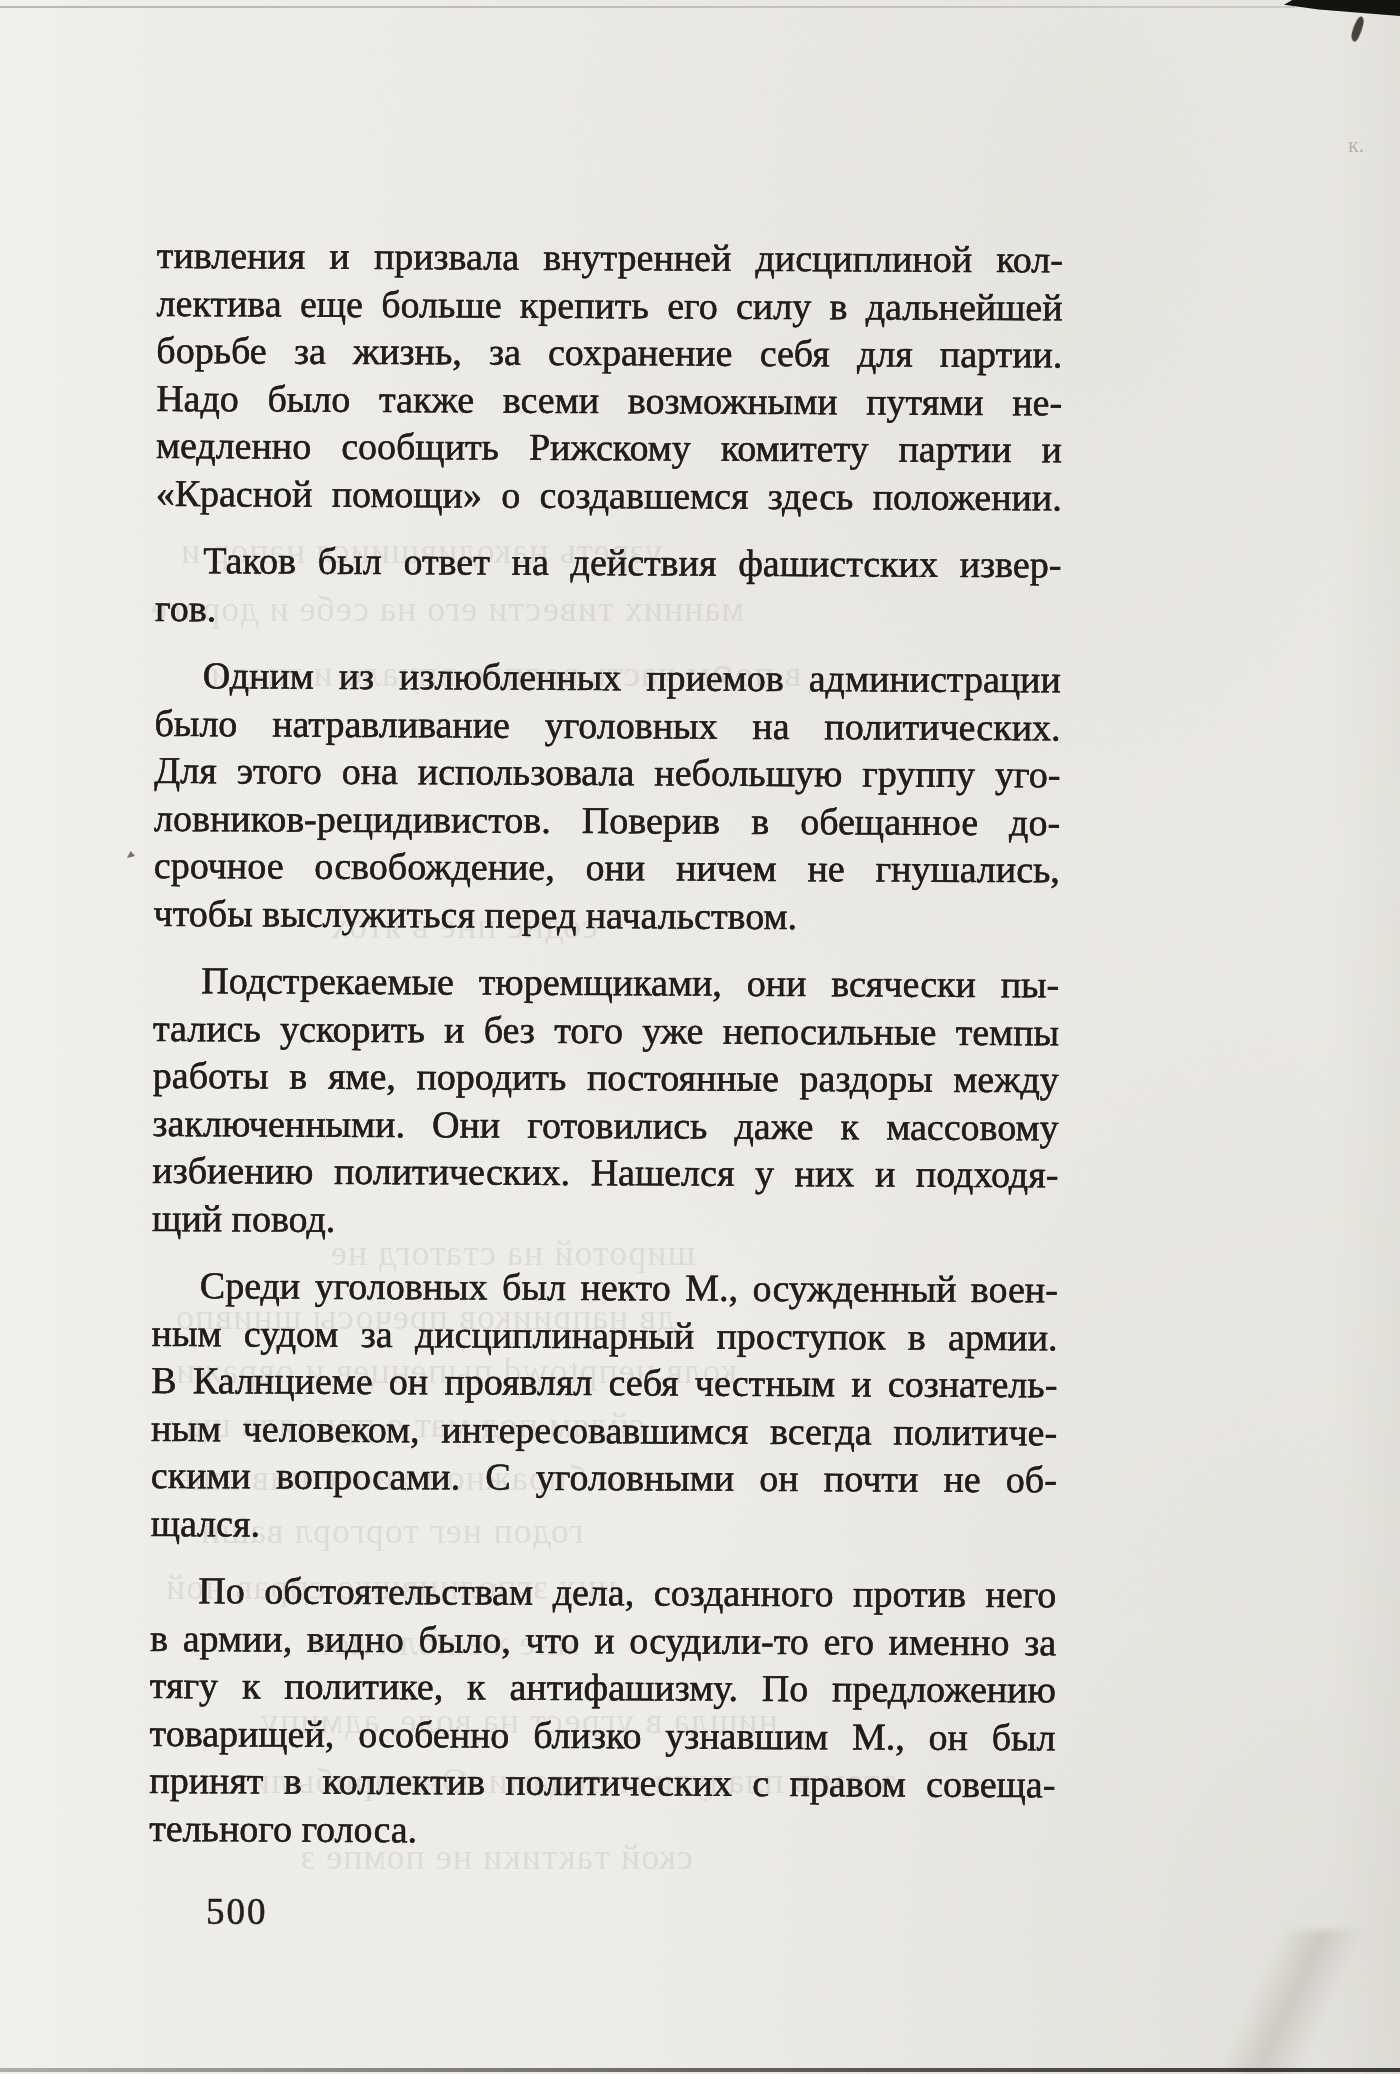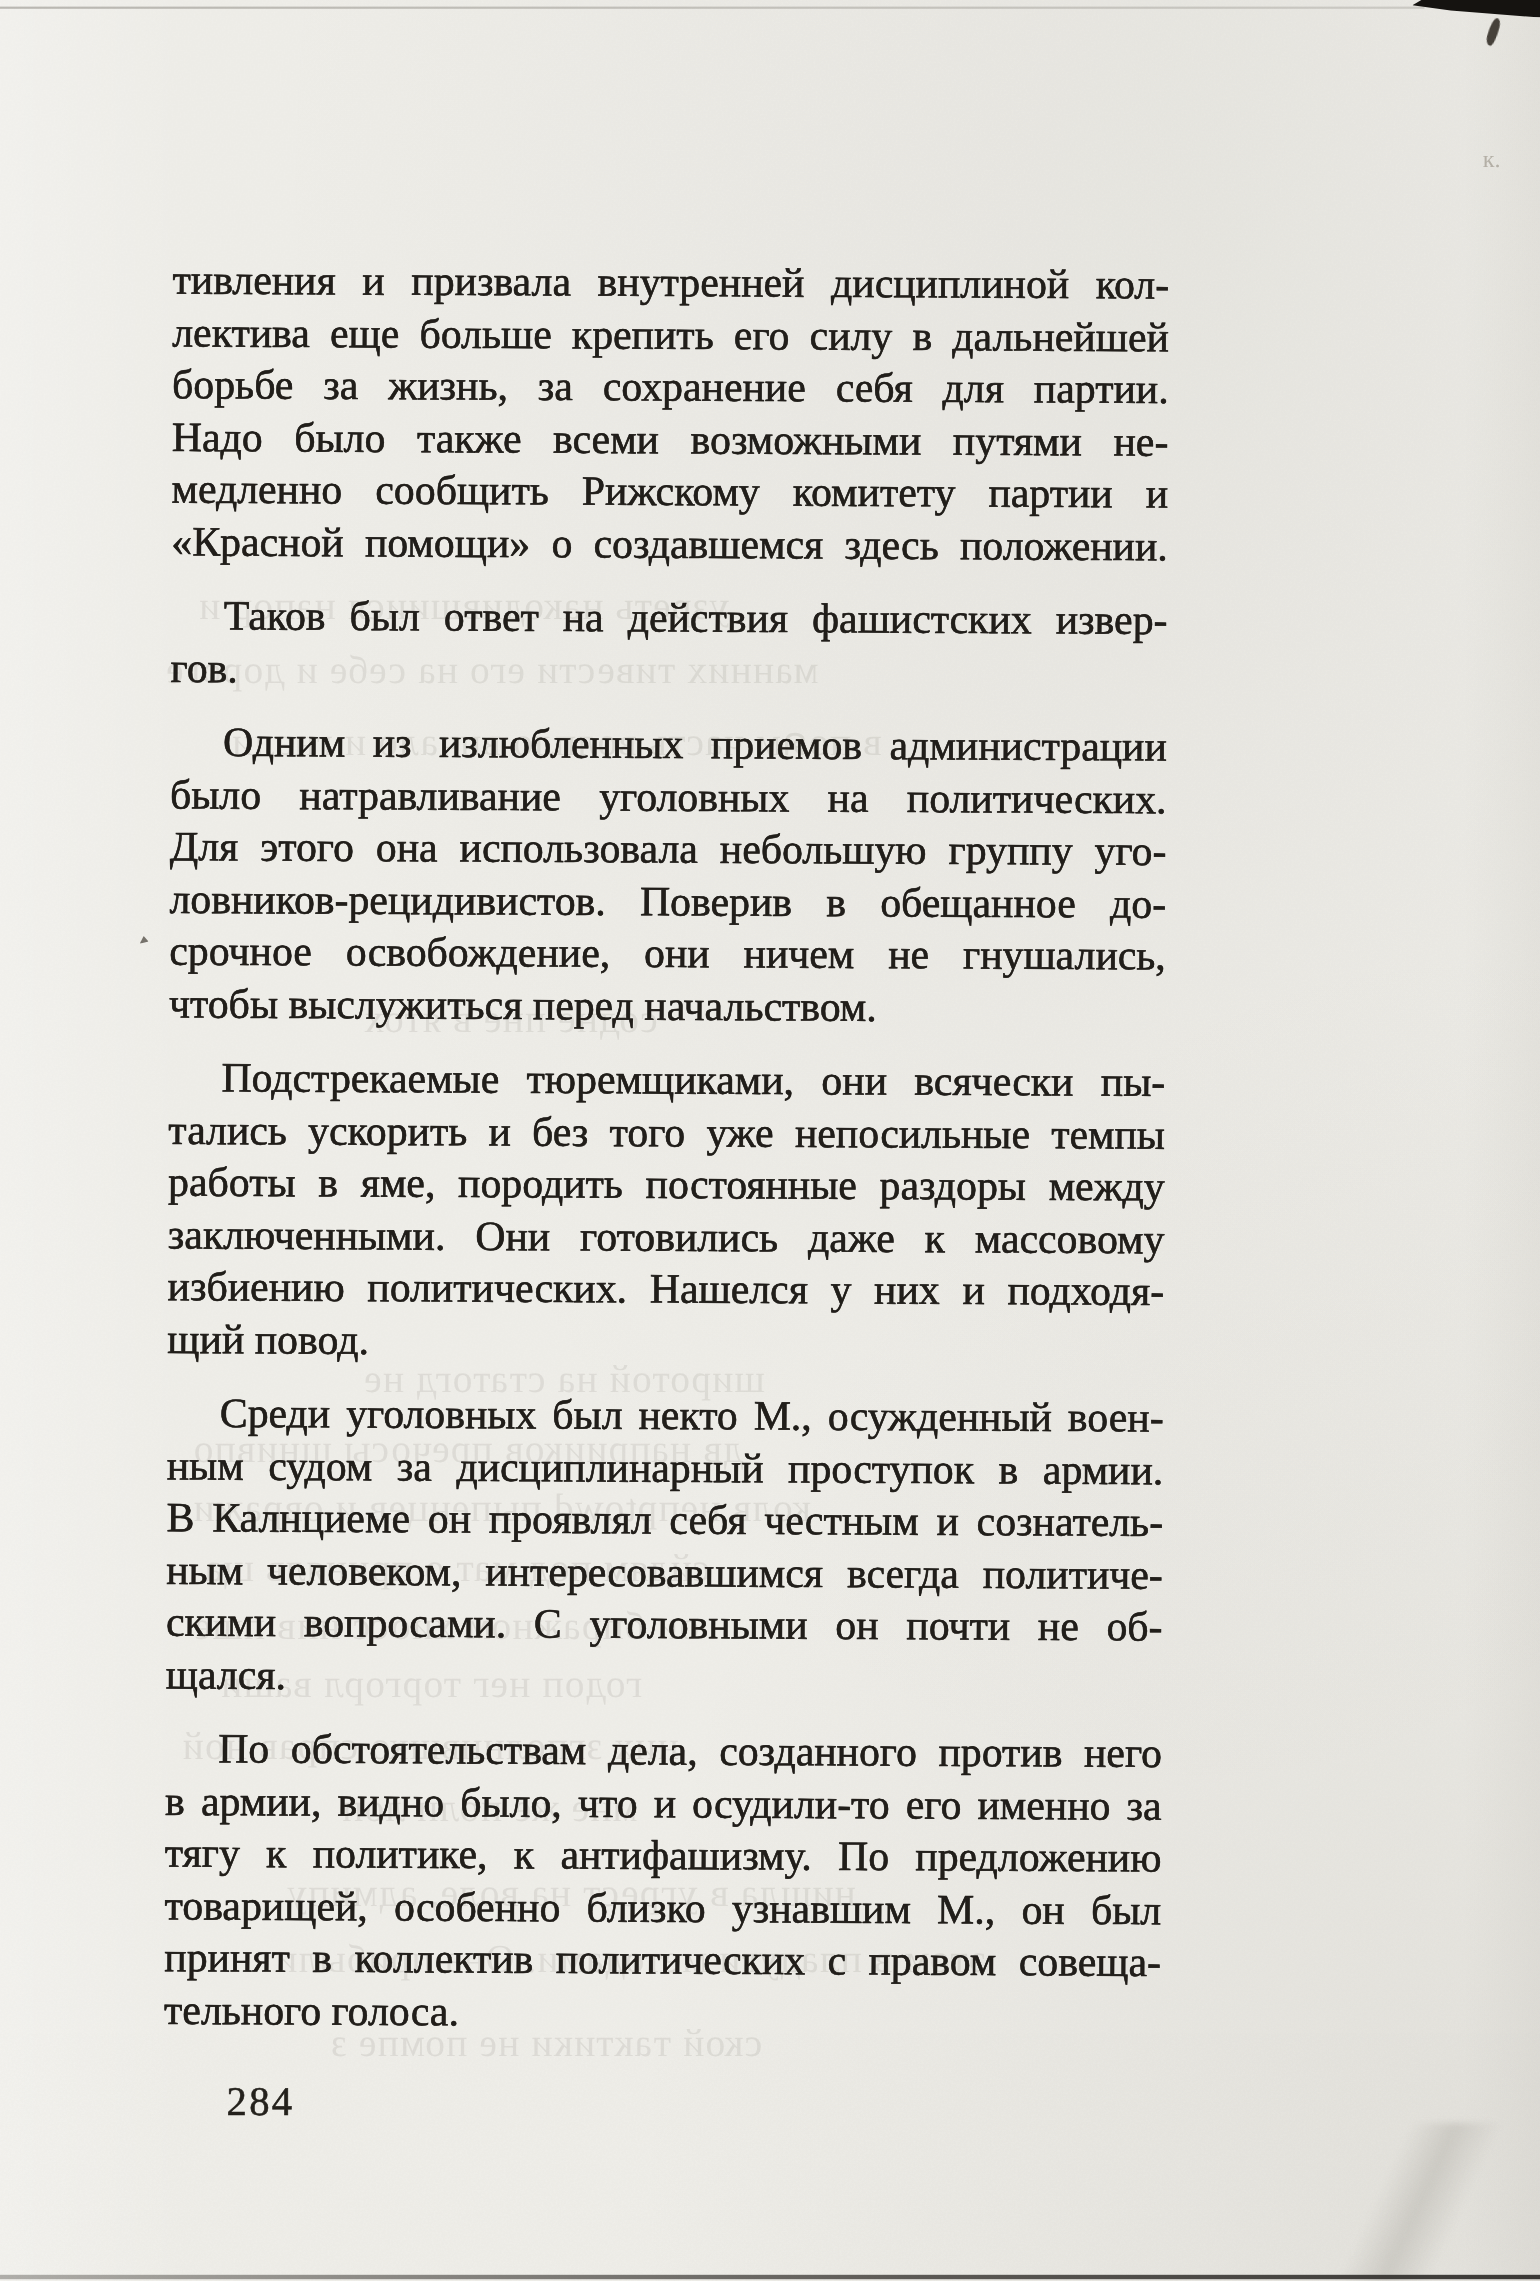--- a/index.html
+++ b/index.html
@@ -128,21 +128,21 @@
       <div class="para indent">
         <div class="line j">По обстоятельствам дела, созданного против него</div>
         <div class="line j">в армии, видно было, что и осудили-то его именно за</div>
         <div class="line j">тягу к политике, к антифашизму. По предложению</div>
         <div class="line j">товарищей, особенно близко узнавшим М., он был</div>
         <div class="line j">принят в коллектив политических с правом совеща-</div>
         <div class="line">тельного голоса.</div>
       </div>
     </div>
 
-  <div class="page-number">284</div>
+  <div class="page-number">500</div>
 
   <div class="top-edge-line"></div>
   <div class="corner-wedge"></div>
   <div class="pen-mark"></div>
   <div class="faint-k">к.</div>
   <div class="speck"></div>
   <div class="bottom-smudge"></div>
   <div class="bottom-edge-line"></div>
 
 </div>

